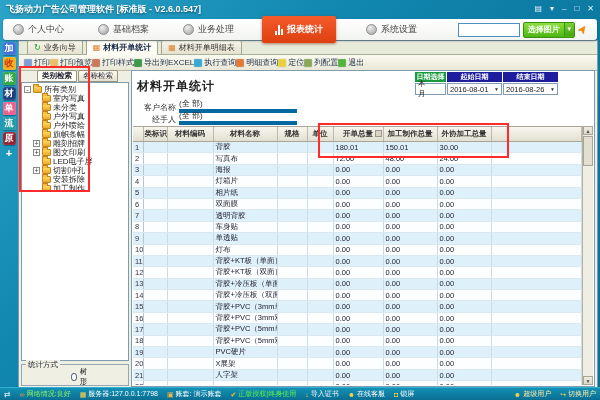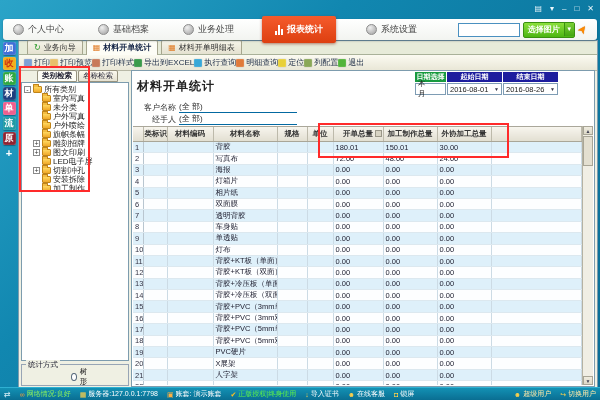--- a/index.html
+++ b/index.html
@@ -82,21 +82,21 @@
   .dfh:nth-child(2),.dfh:nth-child(3){width:55px;}
   .df-vals{margin-top:1px;}
   .dfv{height:12px;box-sizing:border-box;background:#fff;border:1px solid #7e9cb4;display:flex;align-items:center;justify-content:space-between;
     font-size:7.5px;color:#222;padding:0 2px;cursor:pointer;}
   .dfv:nth-child(1){width:31px;gap:24px;}
   .dfv:nth-child(2),.dfv:nth-child(3){width:55px;}
   .dfv .dd{font-size:5px;color:#334;}
   .report-filters{position:absolute;left:4px;top:30px;}
   .fline{display:flex;align-items:flex-end;height:12px;}
   .flabel{width:40px;text-align:right;font-size:8px;color:#333;margin-right:3px;}
-  .fvalue{width:118px;font-size:8px;color:#333;border-bottom:1px solid #0369a1;cursor:text;}
+  .fvalue{width:118px;font-size:8px;color:#333;border-bottom:4px solid #0369a1;cursor:text;}
   
   .grid-area{position:absolute;left:1px;right:12px;top:55px;bottom:1px;overflow:hidden;border-top:1px solid #aaa79a;}
   table.grid{border-collapse:collapse;width:100%;table-layout:fixed;}
   .grid th{height:12px;background:linear-gradient(#f7f5ee,#e2dfd2);font-size:7.5px;font-weight:bold;color:#333;
     border-right:1px solid #bdbaab;border-bottom:1px solid #a9a698;text-align:center;overflow:hidden;white-space:nowrap;padding:1px 1px;position:relative;}
   .grid td{height:10.4px;font-size:7.5px;color:#223;border-right:1px solid #ccdbe5;border-bottom:1px solid #dce8ef;
     padding:0 2px;overflow:hidden;white-space:nowrap;}
   .grid tbody tr:nth-child(odd) td{background:#def0fa;}
   .grid tbody tr:nth-child(even) td{background:#fdfeff;}
   .grid td.num{color:#334;border-right:1px solid #b9c6d0;}
@@ -117,20 +117,21 @@
   .ann{position:absolute;border:2px solid #ff2a2a;z-index:20;pointer-events:none;}
   .ann1{left:19px;top:66px;width:67px;height:122px;}
   .ann2{left:318px;top:123px;width:187px;height:31px;}
 </style>
 </head>
 <body>
 
 <div class="window">
 
   <div class="titlebar">
+    <span class="title">飞扬动力广告公司管理软件 [标准版 - V2.6.0.547]</span>
     <span class="wctrls">
         <span class="wctrl">▤</span>
         <span class="wctrl">▾</span>
         <span class="wctrl">–</span>
         <span class="wctrl">□</span>
         <span class="wctrl">✕</span>
       </span>
   </div>
 
   <div class="navbar">

